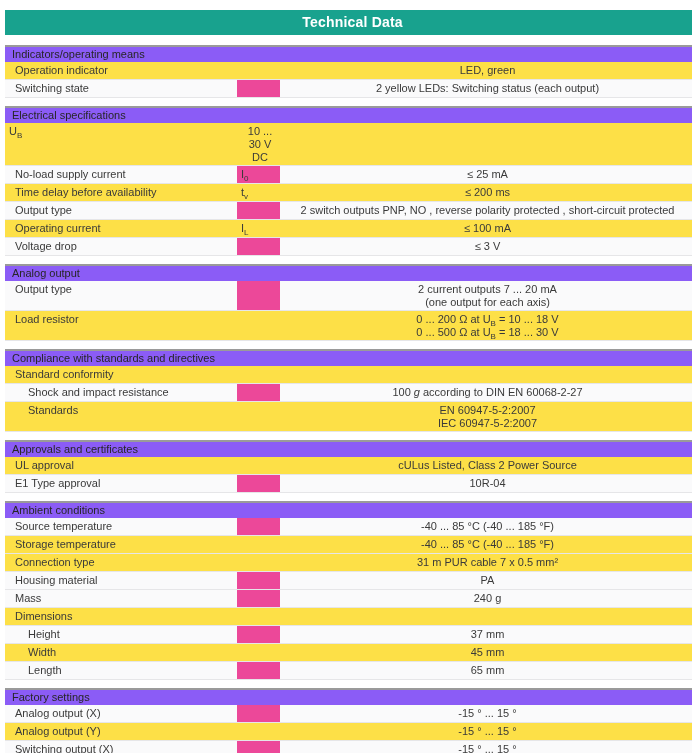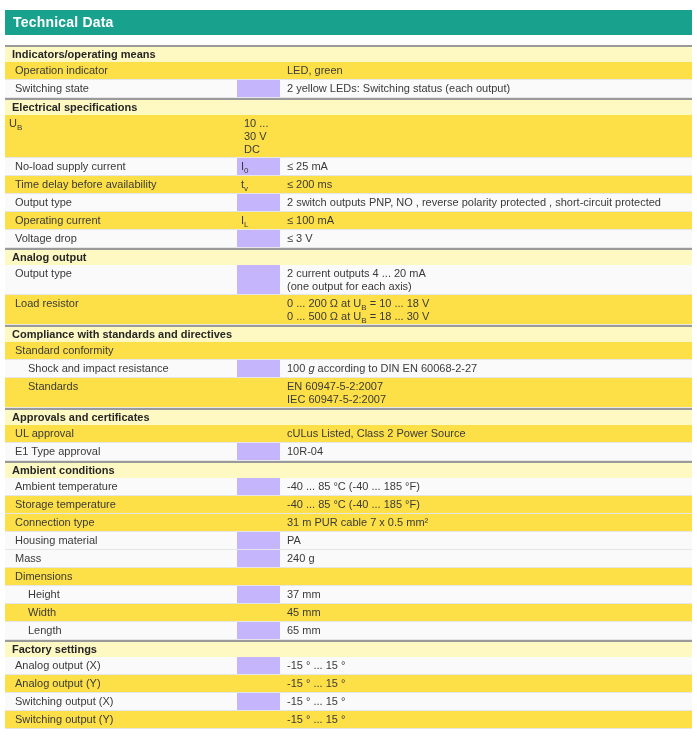--- a/index.html
+++ b/index.html
@@ -7,46 +7,47 @@
     width: 697px; height: 753px;
     background: #ffffff;
     font-family: "Liberation Sans", sans-serif;
     color: #3a3a3a;
     overflow: hidden;
   }
   .page { padding: 10px 5px 0 5px; width: 697px; }
   .title-bar {
     height: 25px; line-height: 25px;
     color: #ffffff; font-size: 14px; font-weight: bold;
-    padding-left: 8px; letter-spacing: 0.2px;
+    padding-left: 8px; letter-spacing: 0.2px; text-align: center;
   }
   .spec-table { margin-top: 10px; font-size: 11px; }
   .section-header {
     border-top: 2px solid #9a9a9a;
     height: 17px; line-height: 15px;
-    font-weight: bold; color: #262626;
+    font-weight: normal; color: #262626;
     padding-left: 7px;
-    background: #fef9c3;
+    background: #8b5cf6;
+    margin-top: 8px;
   }
   .row {
     display: grid;
     grid-template-columns: 232px 43px 1fr;
     border-bottom: 1px solid #e6e6e8;
     background: #fde047;
     min-height: 18px;
   }
   .row.shaded { background: #fafafb; }
-  .row.shaded .cell-symbol { background: #c4b5fd; }
+  .row.shaded .cell-symbol { background: #ec4899; }
   .row.group-row { border-bottom: 1px solid #e6e6e8; }
   .cell { padding: 2px 4px 1px 4px; line-height: 13px; }
   .cell-label { padding-left: 10px; color: #3a3a3a; }
   .cell-label.indent2 { padding-left: 23px; }
   .cell-label.group { color: #3a3a3a; }
   .cell-symbol { color: #3a3a3a; }
-  .cell-value { padding-left: 7px; }
+  .cell-value { padding-left: 7px; text-align: center; }
   .val-line { display: block; }
   sub { font-size: 8px; vertical-align: sub; line-height: 0; }
   .it { font-style: italic; }
 </style>
 </head>
 <body>
 
 <div class="page">
   <div class="title-bar" style="background: rgb(24, 162, 142); color: rgb(255, 255, 255);">Technical Data</div>
   <div class="spec-table" id="spec-table">
@@ -105,21 +106,21 @@
         <div class="cell cell-symbol"></div>
         <div class="cell cell-value">
           <span class="val-line"><span>≤ 3 V</span></span>
         </div>
       </div>
       <div class="section-header">Analog output</div>
       <div class="row shaded">
         <div class="cell cell-label">Output type</div>
         <div class="cell cell-symbol"></div>
         <div class="cell cell-value">
-          <span class="val-line"><span>2 current outputs 4 ... 20 mA</span></span>
+          <span class="val-line"><span>2 current outputs 7 ... 20 mA</span></span>
           <span class="val-line"><span>(one output for each axis)</span></span>
         </div>
       </div>
       <div class="row">
         <div class="cell cell-label">Load resistor</div>
         <div class="cell cell-symbol"></div>
         <div class="cell cell-value">
           <span class="val-line"><span>0 ... 200 Ω at U</span><sub>B</sub><span> = 10 ... 18 V</span></span>
           <span class="val-line"><span>0 ... 500 Ω at U</span><sub>B</sub><span> = 18 ... 30 V</span></span>
         </div>
@@ -155,21 +156,21 @@
       </div>
       <div class="row shaded">
         <div class="cell cell-label">E1 Type approval</div>
         <div class="cell cell-symbol"></div>
         <div class="cell cell-value">
           <span class="val-line"><span>10R-04</span></span>
         </div>
       </div>
       <div class="section-header">Ambient conditions</div>
       <div class="row shaded">
-        <div class="cell cell-label">Ambient temperature</div>
+        <div class="cell cell-label">Source temperature</div>
         <div class="cell cell-symbol"></div>
         <div class="cell cell-value">
           <span class="val-line"><span>-40 ... 85 °C (-40 ... 185 °F)</span></span>
         </div>
       </div>
       <div class="row">
         <div class="cell cell-label">Storage temperature</div>
         <div class="cell cell-symbol"></div>
         <div class="cell cell-value">
           <span class="val-line"><span>-40 ... 85 °C (-40 ... 185 °F)</span></span>

